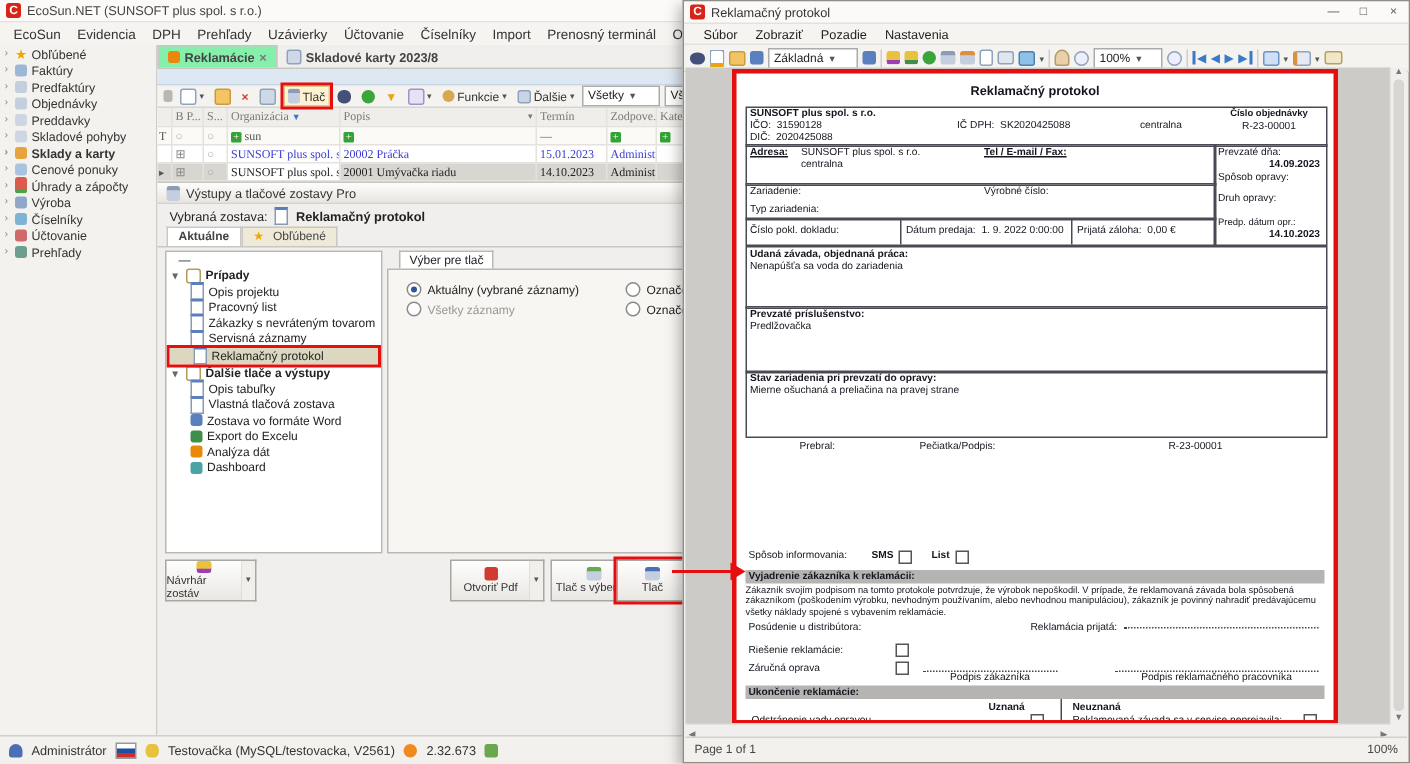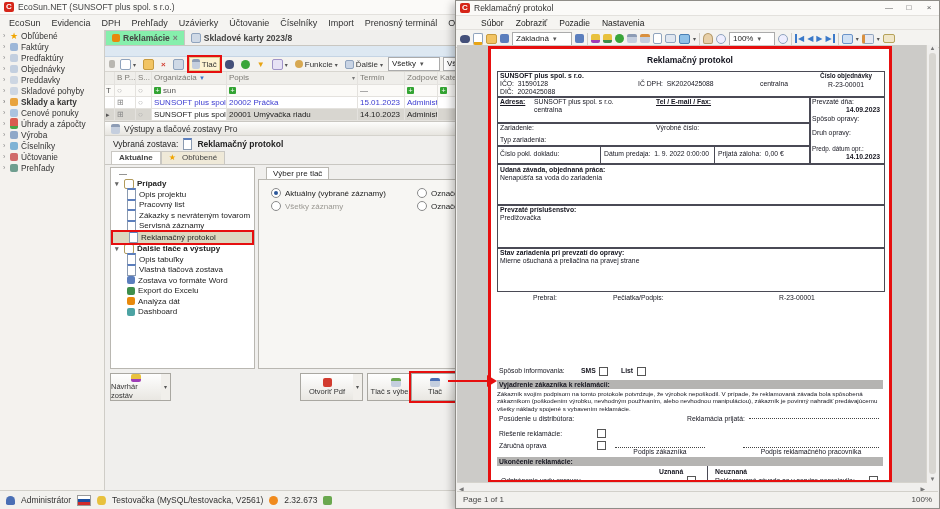--- a/index.html
+++ b/index.html
@@ -29,21 +29,21 @@
   .star{color:#f0a500;font-size:9px;margin-right:3px;}
   .content{position:absolute;left:105px;top:30px;right:0;bottom:18px;background:#f0efed;}
   .tabsrow{height:15px;display:flex;align-items:flex-end;background:#f0efed;border-bottom:1px solid #c9c7c2;}
   .mtab{height:14px;line-height:14px;padding:0 6px;font-size:8.5px;font-weight:bold;color:#444;display:flex;align-items:center;gap:3px;}
   .mtab.active{background:#86efac;border:1px solid #c9c7c2;border-bottom:none;}
   .bluestrip{height:10px;background:#dde8f2;border-bottom:1px solid #c5d4e4;}
   .mtoolbar{height:14px;display:flex;align-items:center;gap:3px;background:#f4f3f0;border-bottom:1px solid #d8d6d0;padding-left:4px;font-size:8px;}
   .tbtn{display:flex;align-items:center;gap:2px;padding:0 2px;height:12px;color:#333;}
   .grid{background:#fff;font-size:8px;}
   .grow{display:flex;height:11px;line-height:11px;border-bottom:1px solid #e4e2de;white-space:nowrap;}
-  .grow>div{overflow:hidden;padding-left:2px;border-right:1px solid #e4e2de;}
+  .grow>div{overflow:hidden;padding-left:2px;border-right:1px solid #e4e2de;font-family:Liberation Serif, serif;}
   .ghead{background:#efeeea;color:#7c7a74;height:12px;line-height:12px;}
   .gfilter{background:#fbfaf7;color:#555;}
   .gc0{width:8px;padding-left:1px!important;}.gc1{width:18px;}.gc2{width:13px;}.gc3{width:72px;}
   .gc4{width:128px;}.gc5{width:44px;}.gc6{width:30px;}.gc7{width:28px;}.gc8{flex:1;border-right:none!important;}
   .rowblue{color:#3b3bd0;}
   .rowsel{background:#d8d6d0;color:#222;}
   .rowsel .gc3{background:#fff;}
   .gplus{display:inline-block;width:7px;height:7px;background:#33a433;color:#fff;font-size:7px;line-height:7px;text-align:center;border-radius:1px;vertical-align:0px;margin-right:2px;}
   .funnel{color:#3b79c9;font-size:6px;}
   .panelhead{height:13px;background:linear-gradient(#fdfdfc,#e7e5e0);border-top:1px solid #c9c7c2;border-bottom:1px solid #d5d3cd;display:flex;align-items:center;gap:4px;padding-left:6px;font-size:8.5px;color:#333;}
@@ -69,21 +69,21 @@
   .statusbar{position:absolute;left:0;bottom:0;width:940px;height:18px;background:#f2f1ee;border-top:1px solid #d2d0ca;
              display:flex;align-items:center;gap:6px;padding-left:6px;font-size:8.5px;color:#333;}
   .flag{display:inline-block;width:12px;height:9px;border:1px solid #999;}
   .flag i{display:block;height:3px;}
   
   .pwin{position:absolute;left:455px;top:0;width:485px;height:509px;background:#f0efed;border:1px solid #8f8d88;
         box-shadow:-3px 3px 8px rgba(0,0,0,.25);z-index:5;box-sizing:border-box;}
   .ptitle{height:14px;display:flex;align-items:center;padding-left:4px;font-size:8.5px;background:#fbfaf8;border-bottom:1px solid #e3e1dd;color:#333;}
   .wbtns{margin-left:auto;display:flex;}
   .wbtn{width:20px;text-align:center;color:#555;font-size:8px;line-height:14px;}
-  .pmenu{height:13px;display:flex;gap:2px;align-items:center;padding-left:20px;border-bottom:1px solid #e3e1dd;background:#f5f4f1;}
+  .pmenu{height:13px;display:flex;gap:2px;align-items:center;padding-left:8px;border-bottom:1px solid #e3e1dd;background:#f5f4f1;}
   .pmenu span{padding:0 5px;font-size:8.5px;}
   .ptoolbar{height:17px;display:flex;align-items:center;gap:3px;padding-left:4px;background:#f4f3f0;border-bottom:1px solid #d5d3cd;}
   .ti{width:11px;height:11px;border-radius:2px;display:inline-block;}
   .tsep{width:1px;height:12px;background:#d0cec8;}
   .navg{color:#3b79c9;font-size:8px;}
   .docarea{position:absolute;left:1px;top:44px;right:12px;height:437px;background:#cccbc8;overflow:hidden;}
   .vscroll{position:absolute;right:1px;top:44px;width:11px;height:437px;background:#f0efed;border-left:1px solid #d5d3cd;
            display:flex;flex-direction:column;justify-content:space-between;align-items:center;font-size:6px;color:#777;}
   .vthumb{width:7px;flex:1;margin:2px 0;background:#d8d6d1;border-radius:3px;}
   .hscroll{position:absolute;left:1px;right:12px;top:481px;height:11px;background:#f0efed;border-top:1px solid #d5d3cd;

